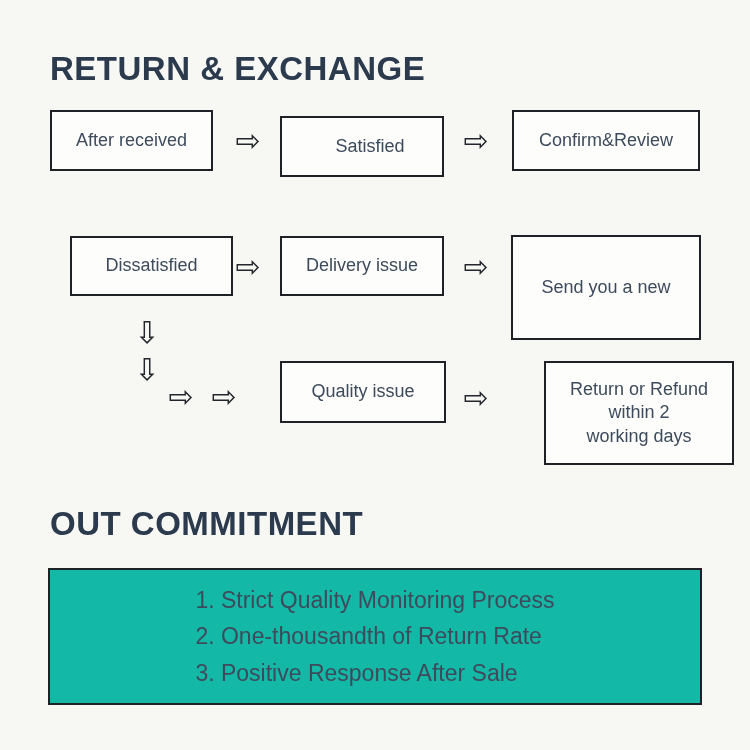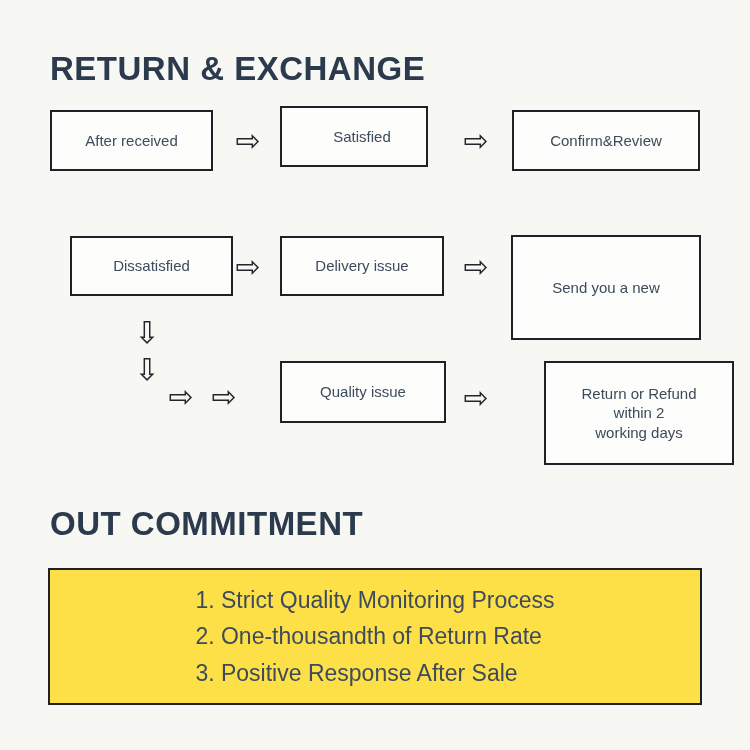--- a/index.html
+++ b/index.html
@@ -21,21 +21,21 @@
     color: #2c3a4d;
     line-height: 40px;
     white-space: nowrap;
   }
   .flow-box {
     position: absolute;
     box-sizing: border-box;
     background: #fdfdfc;
     border: 2px solid #1e2227;
     color: #3d4b5c;
-    font-size: 15px;
+    font-size: 18px;
     line-height: 1.3;
     display: flex;
     flex-direction: column;
     align-items: center;
     justify-content: center;
     text-align: center;
   }
   .flow-box .line { white-space: nowrap; }
   .arrow {
     position: absolute;
@@ -45,21 +45,21 @@
     line-height: 30px;
     color: #23272c;
     text-align: center;
     user-select: none;
   }
   .commit-box {
     position: absolute;
     left: 48px; top: 568px;
     width: 654px; height: 137px;
     box-sizing: border-box;
-    background: #fde047;
+    background: #14b8a6;
     border: 2px solid #1e2227;
     display: flex;
     align-items: center;
     justify-content: center;
   }
   .commit-list {
     width: fit-content;
     color: #3d4b5c;
     font-size: 23px;
     line-height: 36.5px;
@@ -70,21 +70,21 @@
 <body>
 
 <div class="canvas">
 
   <div class="section-title" style="left:50px; top:20px;margin-top:29px;">RETURN &amp; EXCHANGE</div>
 
   <div class="flow-box" style="left:50px; top:110px; width:163px; height:61px;">
     <span class="line">After received</span>
   </div>
   <span class="arrow" style="left:233px; top:126px;">⇨</span>
-  <div class="flow-box" style="left:280px; top:106px; width:148px; height:61px;padding-left:16px;">
+  <div class="flow-box" style="left:280px; top:116px; width:164px; height:61px;padding-left:16px;">
     <span class="line">Satisfied</span>
   </div>
   <span class="arrow" style="left:461px; top:126px;">⇨</span>
   <div class="flow-box" style="left:512px; top:110px; width:188px; height:61px;">
     <span class="line">Confirm&amp;Review</span>
   </div>
 
   <div class="flow-box" style="left:50px; top:236px; width:163px; height:60px;margin-left:20px;">
     <span class="line">Dissatisfied</span>
   </div>

